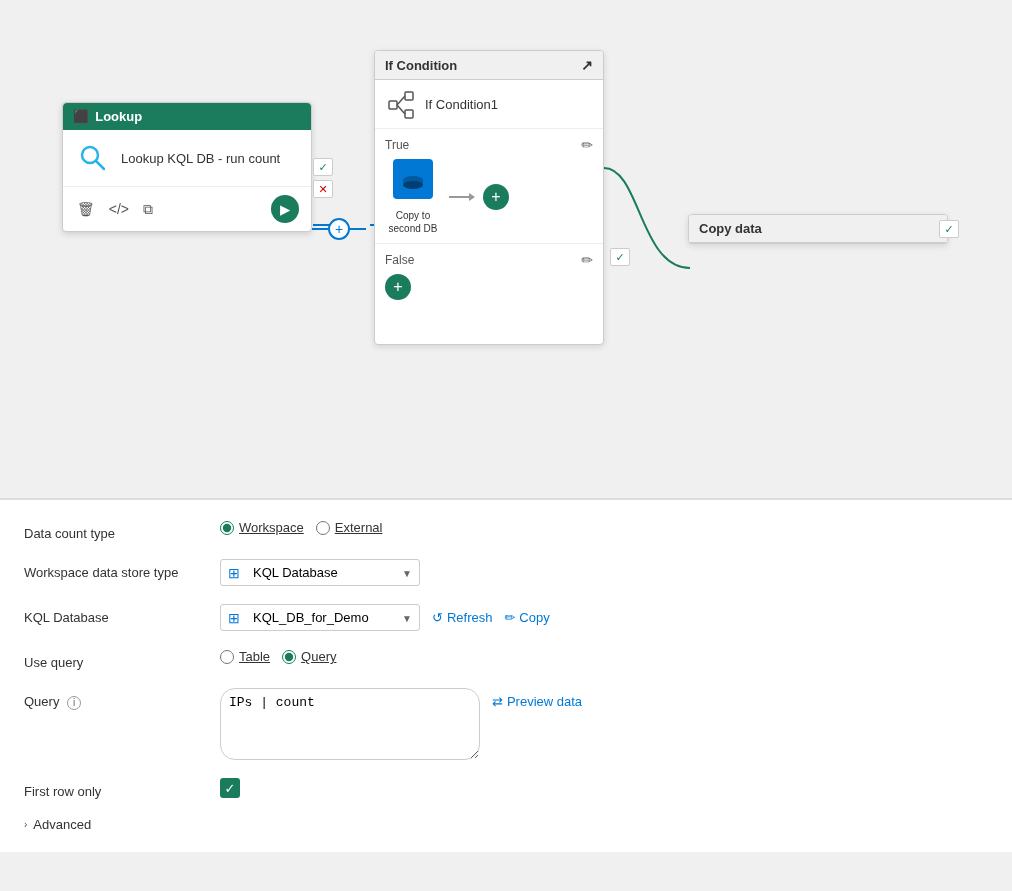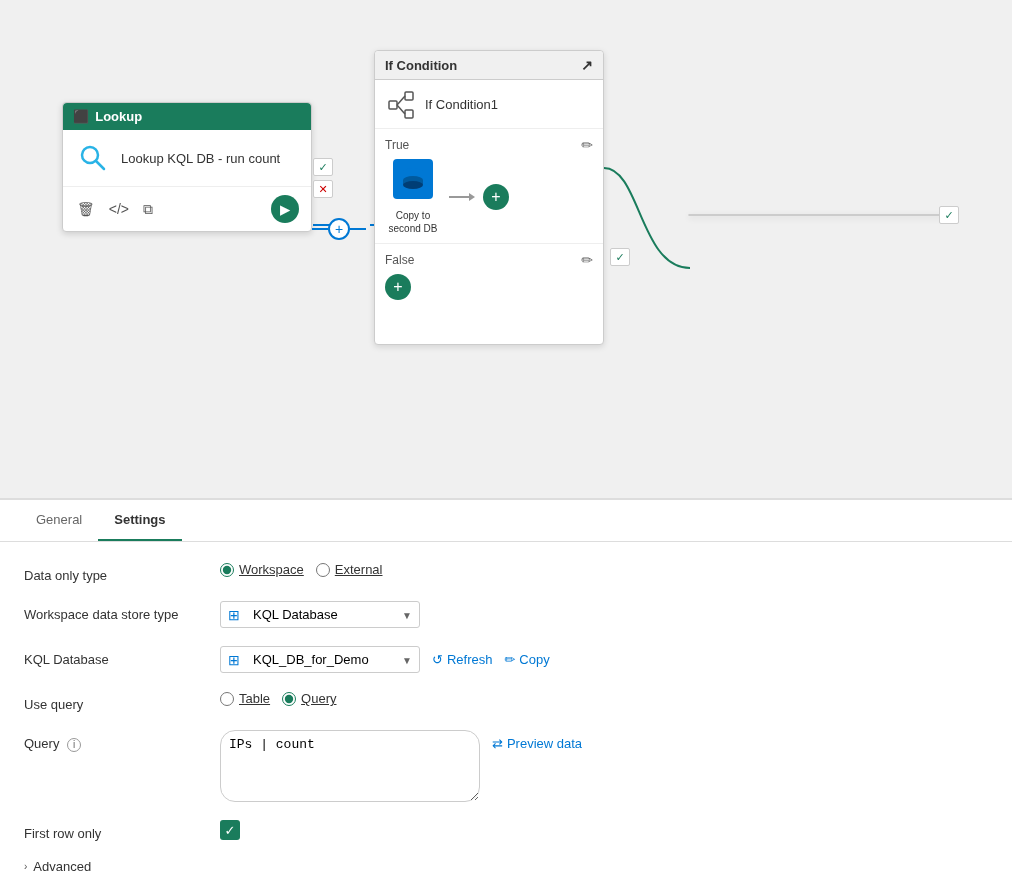--- a/index.html
+++ b/index.html
@@ -574,35 +574,34 @@
       </div>
     </div>
   </div>
 
   <div style="position:absolute; left:610px; top:248px; display:flex; align-items:center;">
     <div class="true-check">✓</div>
 
   </div>
 
   <div class="copy-data-node" style="position:relative;">
+    <div class="copy-data-header">
+      <span>Copy data</span>
+    </div>
     <div class="copy-success">✓</div>
   </div>
 
 </div>
 
 <div class="bottom-panel">
-  <div class="tabs">
-    <div class="tab">General</div>
-    <div class="tab active">Settings</div>
-  </div>
 
   <div class="settings-content">
 
     <div class="form-row">
-      <div class="form-label">Data only type</div>
+      <div class="form-label">Data count type</div>
       <div class="form-controls">
         <label class="radio-option">
           <input type="radio" class="radio-input" name="storeType" checked="" style="">
           <span>Workspace</span>
         </label>
         <label class="radio-option">
           <input type="radio" class="radio-input" name="storeType" style="">
           <span>External</span>
         </label>
       </div>

